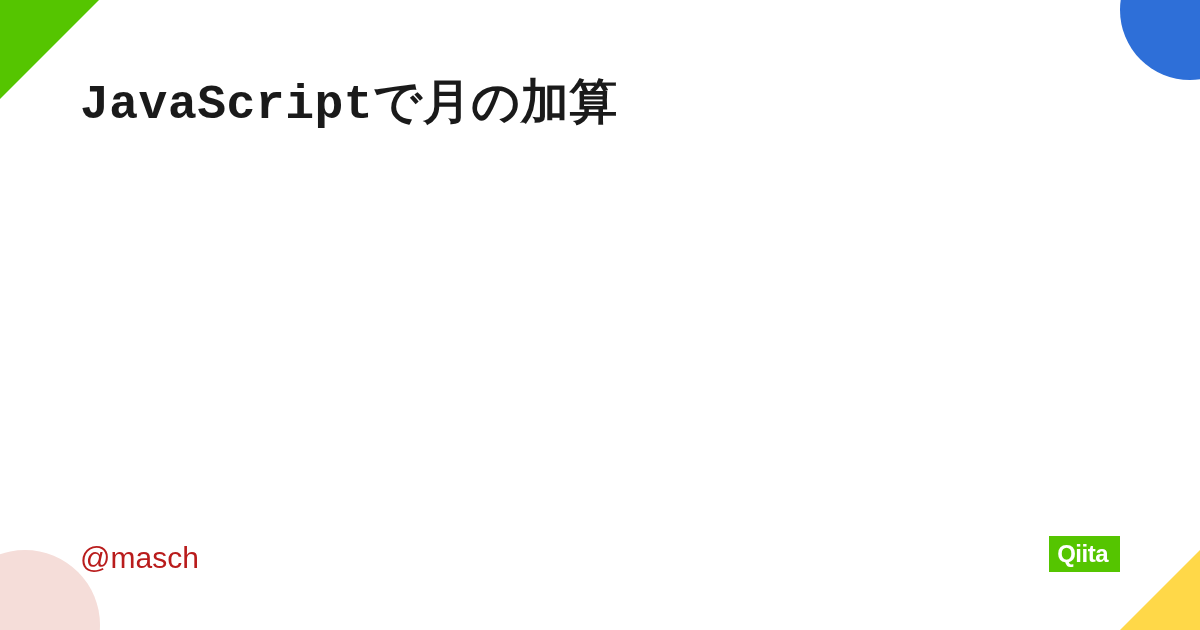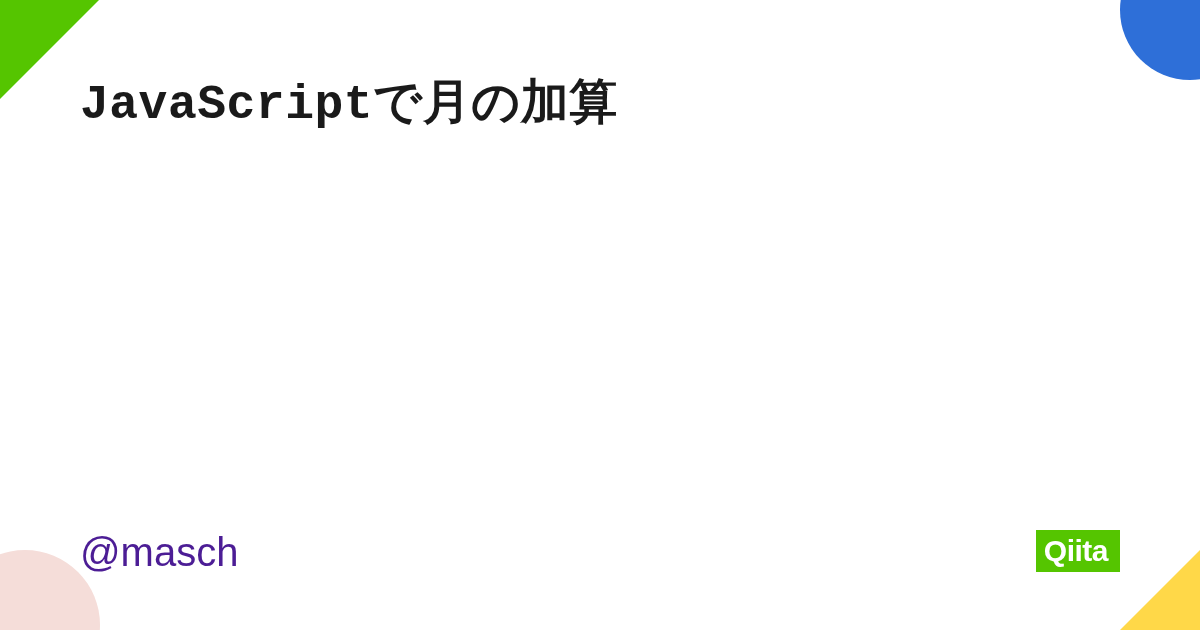--- a/index.html
+++ b/index.html
@@ -61,31 +61,31 @@
       font-weight: 700;
       color: #1a1a1a;
       line-height: 1.4;
       letter-spacing: 0.5px;
       font-family: Liberation Mono, monospace;
     }
     .author {
       position: absolute;
       bottom: 55px;
       left: 80px;
-      font-size: 40px;
+      font-size: 30px;
       font-weight: 400;
-      color: #4c1d95;
+      color: #b91c1c;
     }
     .logo {
       position: absolute;
       bottom: 58px;
       right: 80px;
       background: #55c500;
       color: #ffffff;
-      font-size: 30px;
+      font-size: 24px;
       font-weight: 700;
       padding: 4px 12px 4px 8px;
       display: flex;
       align-items: center;
       letter-spacing: -0.5px;
     }
   </style>
 </head>
 <body>
 

